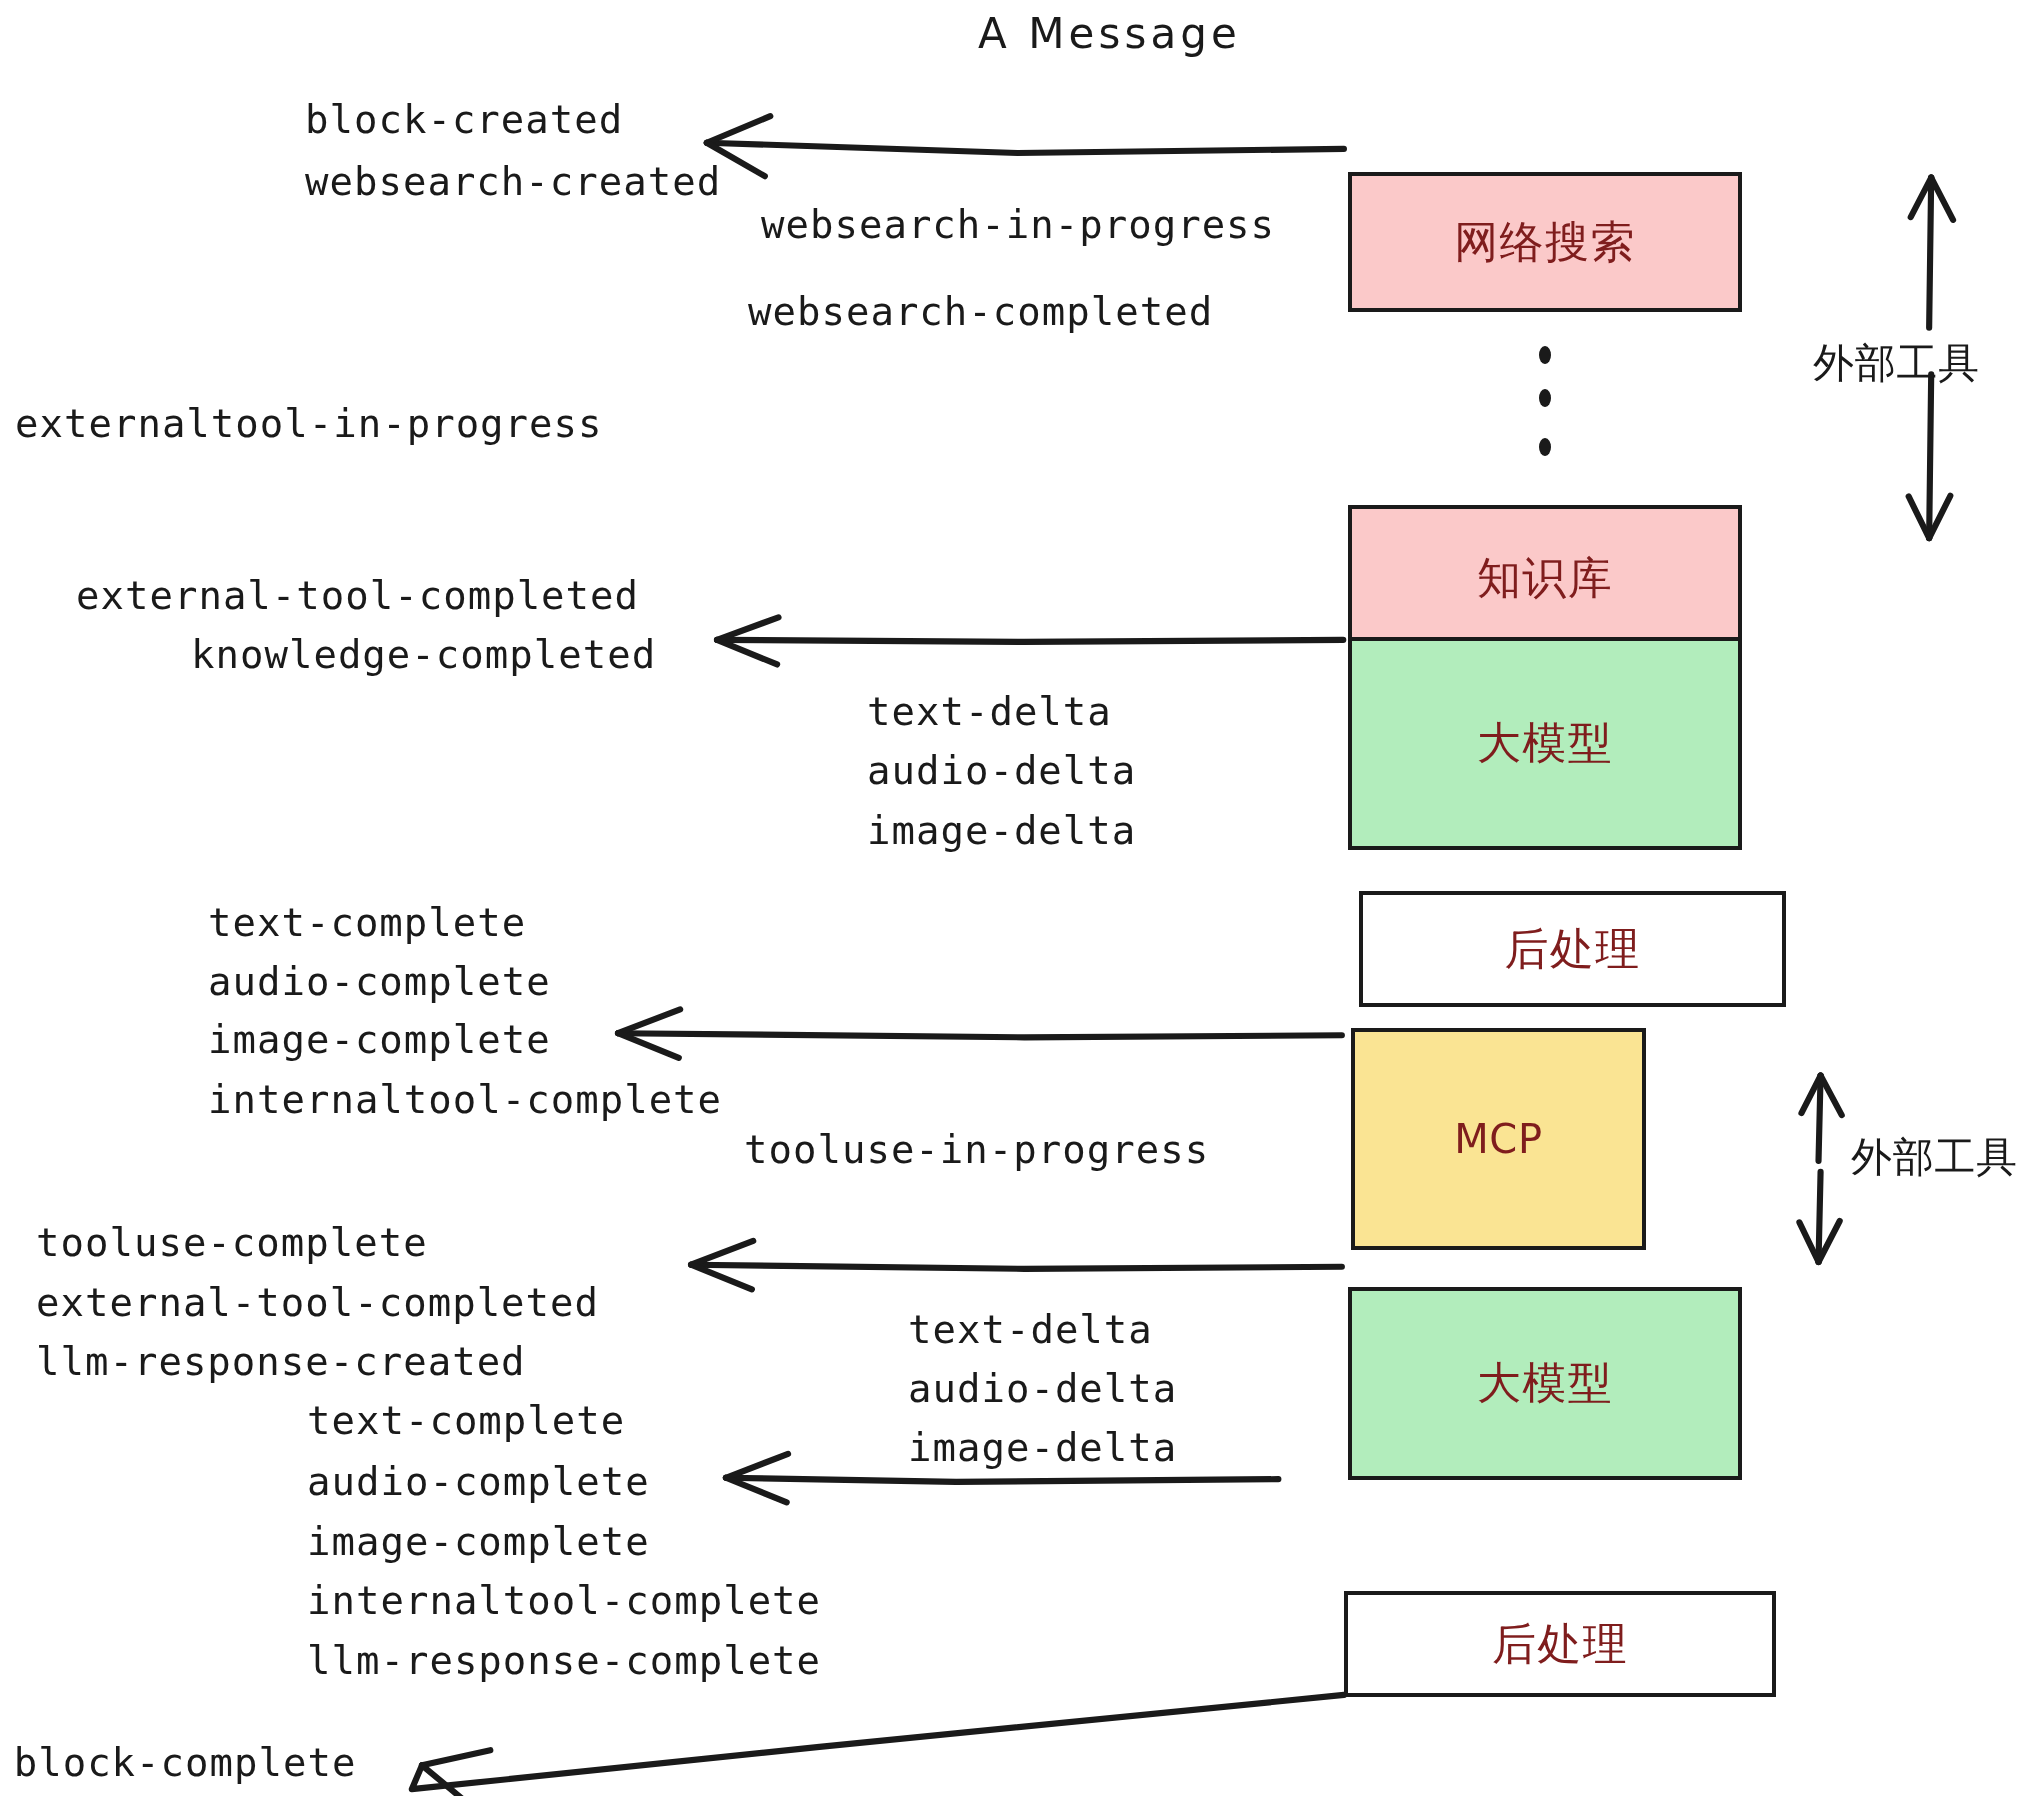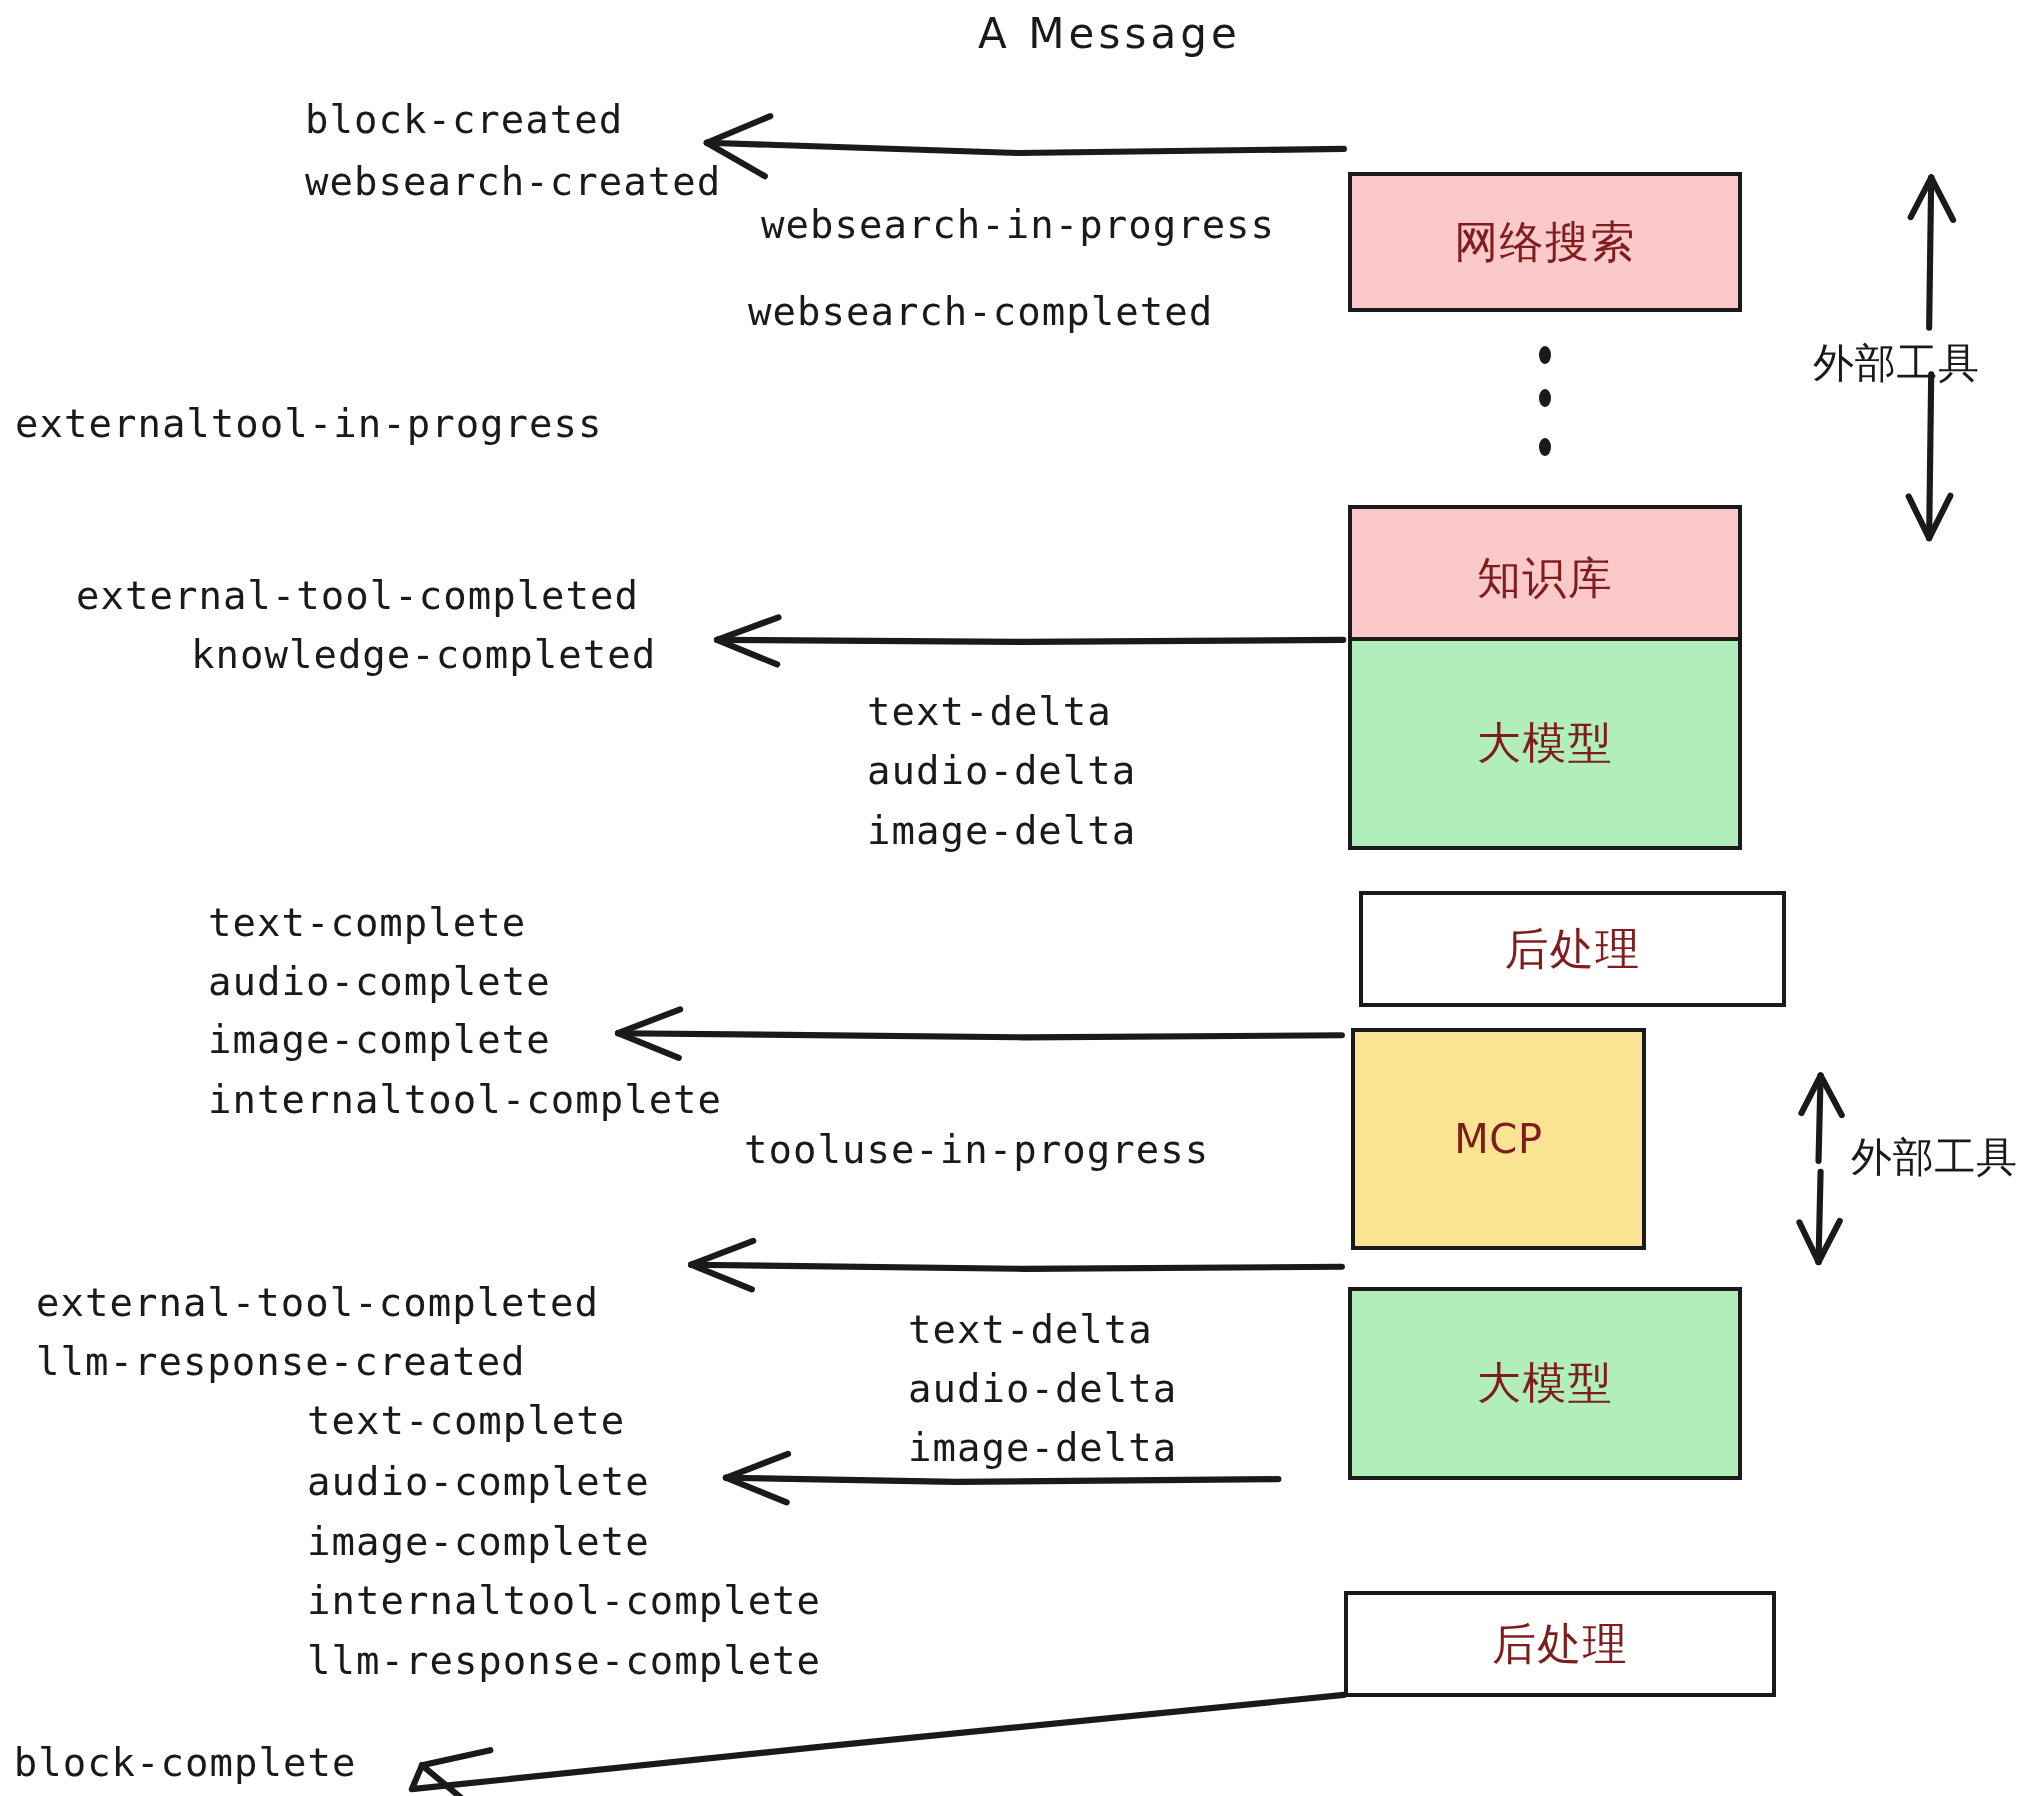--- a/index.html
+++ b/index.html
@@ -202,20 +202,21 @@
   <div class="evt" style="left:208px; top:903px;">text-complete</div>
 
   <div class="evt" style="left:208px; top:962px;">audio-complete</div>
 
   <div class="evt" style="left:208px; top:1020px;">image-complete</div>
 
   <div class="evt" style="left:208px; top:1080px;">internaltool-complete</div>
 
   <div class="evt" style="left:744px; top:1130px;">tooluse-in-progress</div>
 
+  <div class="evt" style="left:36px; top:1223px;">tooluse-complete</div>
 
   <div class="evt" style="left:36px; top:1283px;">external-tool-completed</div>
 
   <div class="evt" style="left:36px; top:1342px;">llm-response-created</div>
 
   <div class="evt" style="left:908px; top:1310px;">text-delta</div>
 
   <div class="evt" style="left:908px; top:1369px;">audio-delta</div>
 
   <div class="evt" style="left:908px; top:1428px;">image-delta</div>

